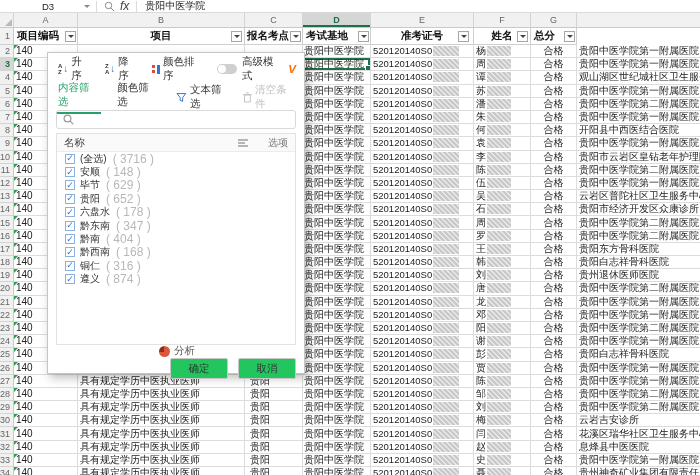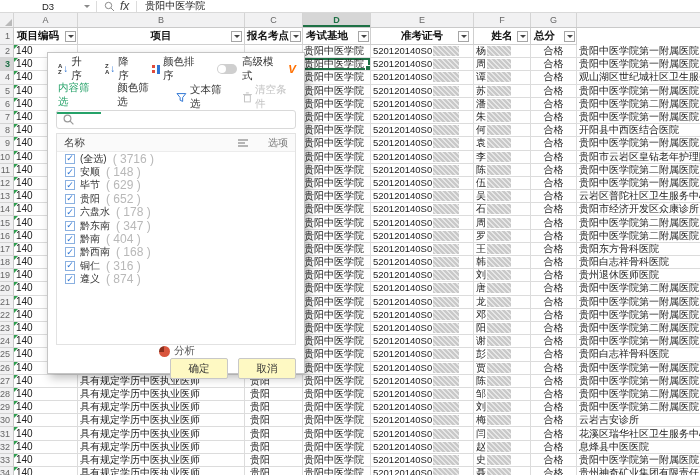--- a/index.html
+++ b/index.html
@@ -100,21 +100,21 @@
   .lopts { margin-left:auto; display:flex; align-items:center; gap:20px; color:#777; font-size:10px; }
   .litem { height:13.4px; display:flex; align-items:center; padding-left:8px; }
   .cbx { width:10px; height:10px; border:1px solid #8ab0e0; background:#fff; color:#2e75d4; font-size:9px;
          line-height:9px; display:flex; align-items:center; justify-content:center; }
   .llabel { margin-left:5px; color:#333; font-size:10px; }
   .lcount { margin-left:6px; color:#b8b8b8; font-size:12px; }
   .foot { position:absolute; left:10px; right:8px; bottom:5px; height:24px; display:flex; align-items:center;flex-direction:column; }
   .pie { width:11px; height:11px; border-radius:50%; margin-right:4px;
          background:conic-gradient(#d9553d 0 265deg,#8c2f1d 265deg 360deg); }
   .analyze { display:flex; align-items:center; color:#555; }
-  .dbtn { width:58px; height:21px; background:#fef9c3; border:1px solid #c8c8c8; border-radius:2px;
+  .dbtn { width:58px; height:21px; background:#22c55e; border:1px solid #c8c8c8; border-radius:2px;
           font-size:10.5px; color:#333; margin-left:10px; display:flex; align-items:center; justify-content:center; }
   .btns { margin-left:auto; display:flex; }
 </style>
 </head>
 <body>
 
 <div class="app">
 
   <div class="fbar">
     <div class="namebox">

